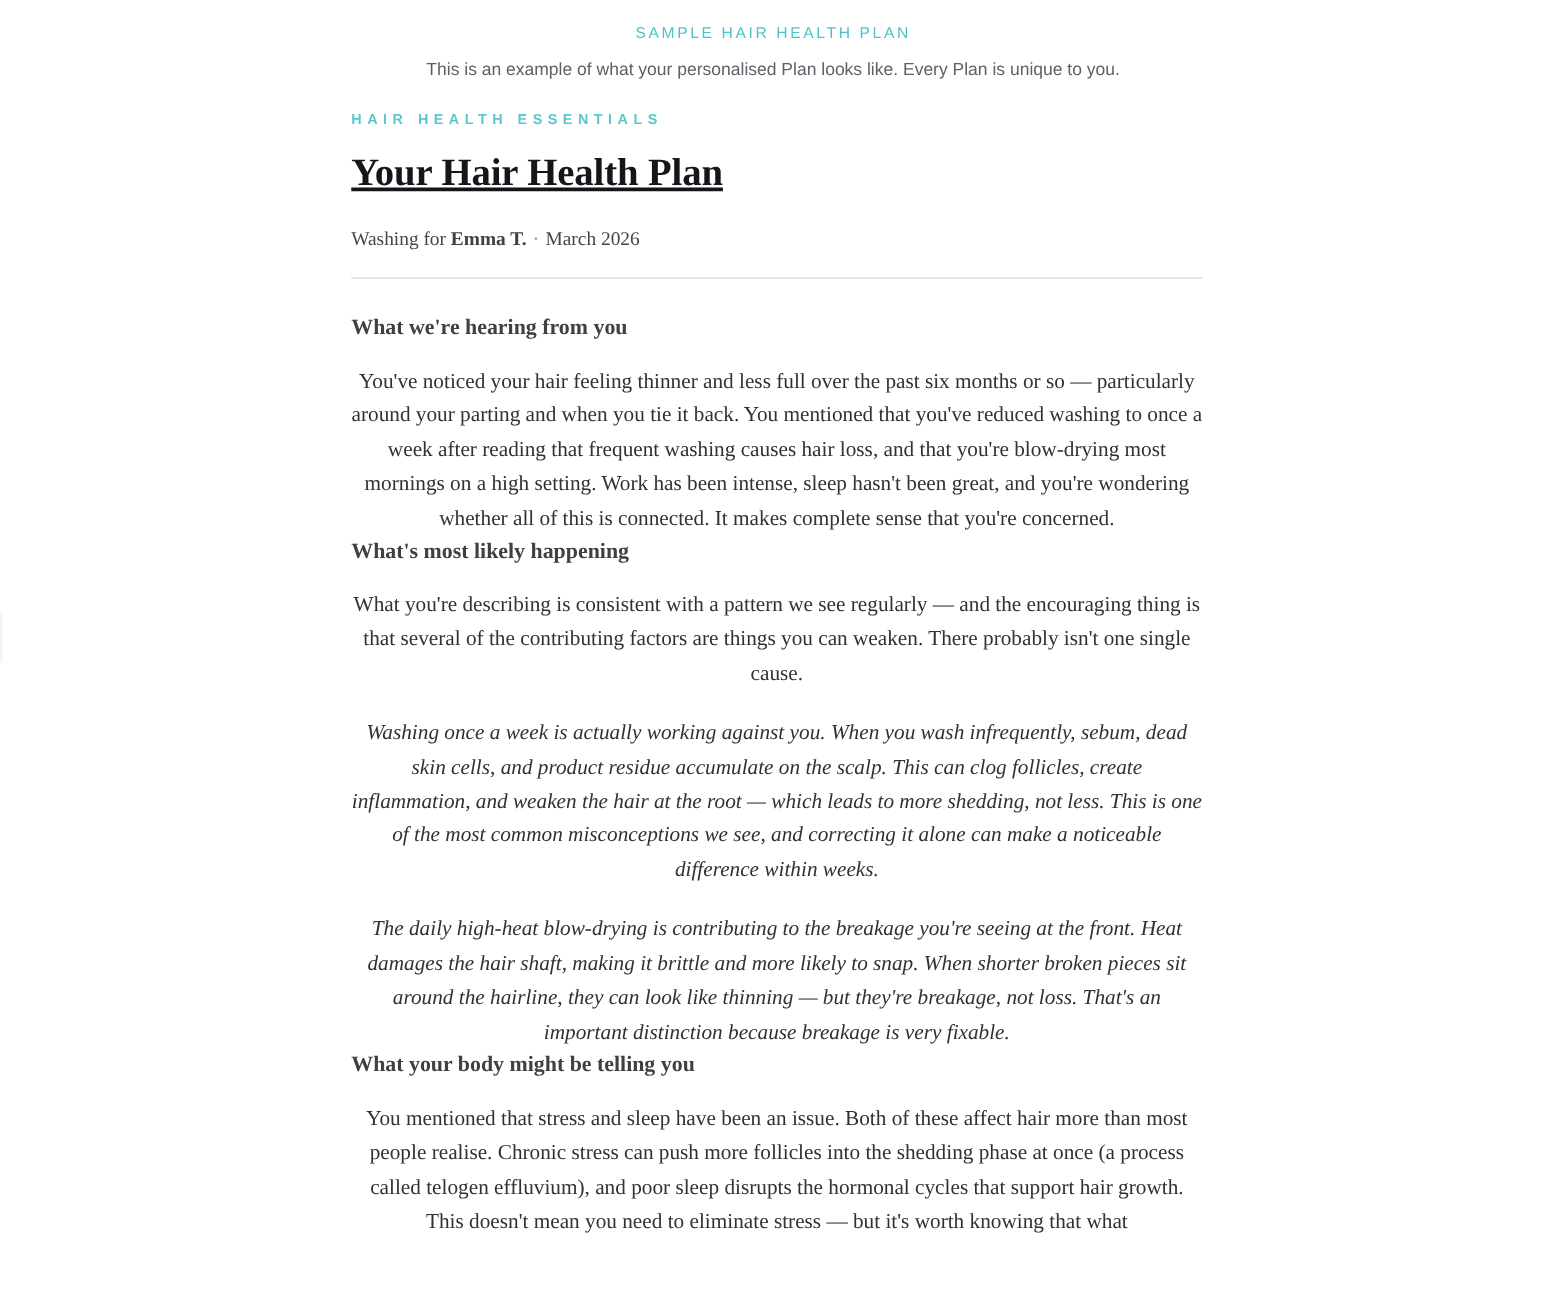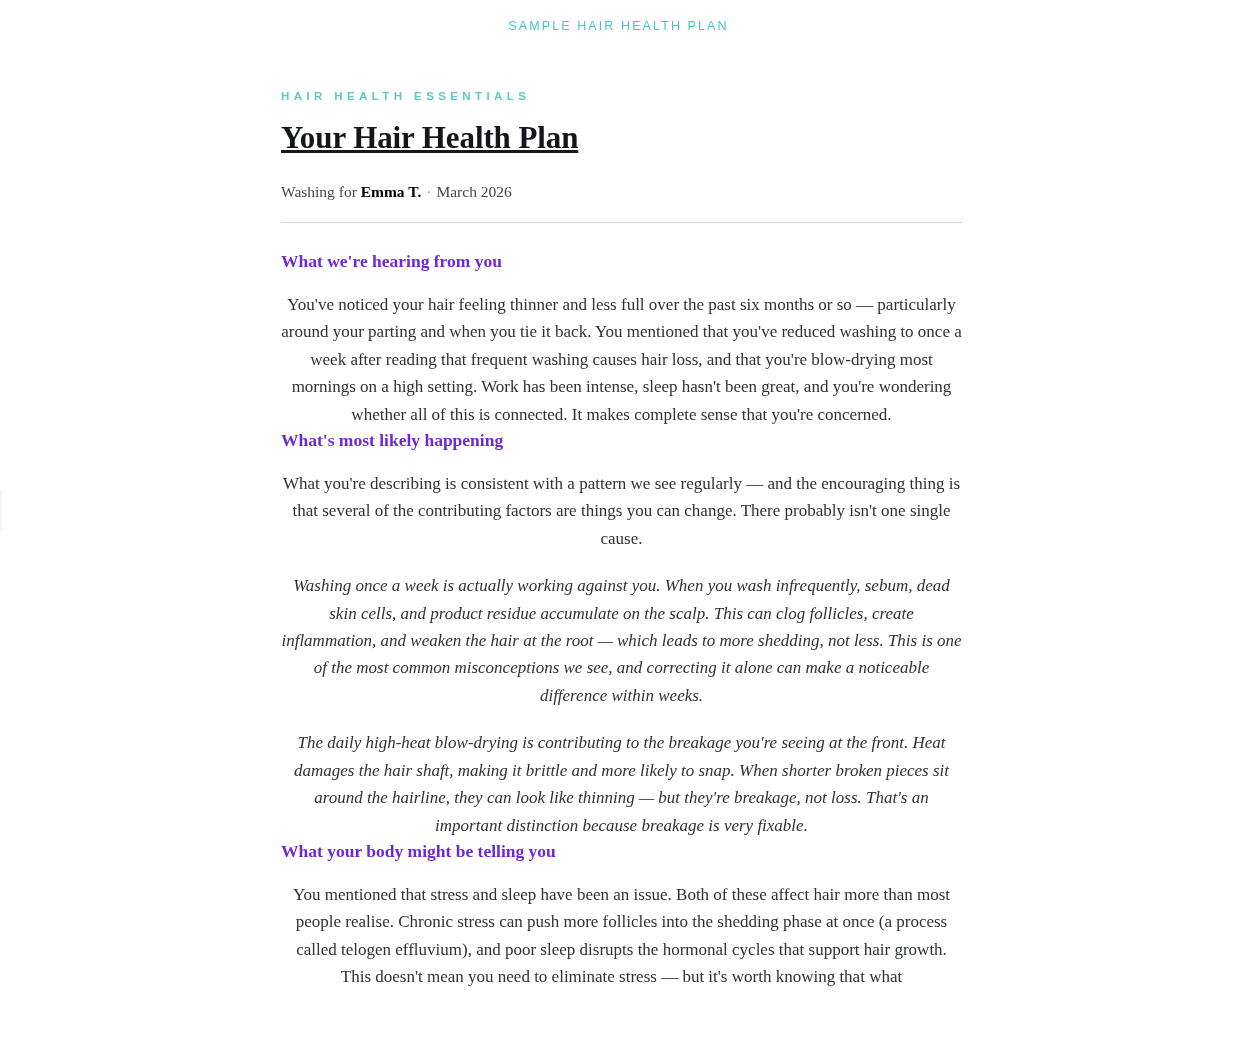--- a/index.html
+++ b/index.html
@@ -83,21 +83,21 @@
 
   .byline {
     font-family: "Liberation Serif", "DejaVu Serif", serif;
     font-size: 15.5px;
     color: #43464c;
     line-height: 22px;
     margin: 24px 0 0 0;
   }
   .byline .who {
     font-weight: bold;
-    color: #000000;
+    color: #404040;
   }
   .byline .dot {
     color: #8b8e94;
     padding: 0 5px;
   }
   .byline .when {
     color: #43464c;
   }
 
   .reviewed {
@@ -117,21 +117,21 @@
   }
 
   
   .section {
     margin-top: 0;
   }
   .section-title {
     font-family: "Liberation Serif", "DejaVu Serif", serif;
     font-size: 17.5px;
     font-weight: bold;
-    color: #6d28d9;
+    color: #404040;
     line-height: 24px;
     margin: 0;
   }
   .section + .section {
     margin-top: 0;
   }
   .sec-gap-first { margin-top: 26px; }
   .sec-gap      { margin-top: 31px; }
 
   p.body {
@@ -159,20 +159,21 @@
 </style>
 </head>
 <body>
 
 <div class="page">
 
   <div class="edge-artifact"></div>
 
   <div class="sample-banner">
     <span class="sample-eyebrow">SAMPLE HAIR HEALTH PLAN</span>
+    <span class="sample-sub">This is an example of what your personalised Plan looks like. Every Plan is unique to you.</span>
   </div>
 
   <div class="doc">
 
     <div class="brand-eyebrow">HAIR HEALTH ESSENTIALS</div>
 
     <h1 class="doc-title">Your Hair Health Plan</h1>
 
     <div class="byline">
       <span>Washing for</span>
@@ -182,21 +183,21 @@
 
     <hr class="rule">
 
     <div id="sections-root">
         <div class="section sec-gap-first">
           <h2 class="section-title">What we're hearing from you</h2>
           <p class="body">You've noticed your hair feeling thinner and less full over the past six months or so — particularly around your parting and when you tie it back. You mentioned that you've reduced washing to once a week after reading that frequent washing causes hair loss, and that you're blow-drying most mornings on a high setting. Work has been intense, sleep hasn't been great, and you're wondering whether all of this is connected. It makes complete sense that you're concerned.</p>
         </div>
         <div class="section sec-gap">
           <h2 class="section-title">What's most likely happening</h2>
-          <p class="body">What you're describing is consistent with a pattern we see regularly — and the encouraging thing is that several of the contributing factors are things you can change. There probably isn't one single cause.</p>
+          <p class="body">What you're describing is consistent with a pattern we see regularly — and the encouraging thing is that several of the contributing factors are things you can weaken. There probably isn't one single cause.</p>
           <p class="body">Washing once a week is actually working against you. When you wash infrequently, sebum, dead skin cells, and product residue accumulate on the scalp. This can clog follicles, create inflammation, and weaken the hair at the root — which leads to more shedding, not less. This is one of the most common misconceptions we see, and correcting it alone can make a noticeable difference within weeks.</p>
           <p class="body">The daily high-heat blow-drying is contributing to the breakage you're seeing at the front. Heat damages the hair shaft, making it brittle and more likely to snap. When shorter broken pieces sit around the hairline, they can look like thinning — but they're breakage, not loss. That's an important distinction because breakage is very fixable.</p>
         </div>
         <div class="section sec-gap">
           <h2 class="section-title">What your body might be telling you</h2>
           <p class="body">You mentioned that stress and sleep have been an issue. Both of these affect hair more than most people realise. Chronic stress can push more follicles into the shedding phase at once (a process called telogen effluvium), and poor sleep disrupts the hormonal cycles that support hair growth. This doesn't mean you need to eliminate stress — but it's worth knowing that what</p>
         </div>
       </div>
 
   </div>

